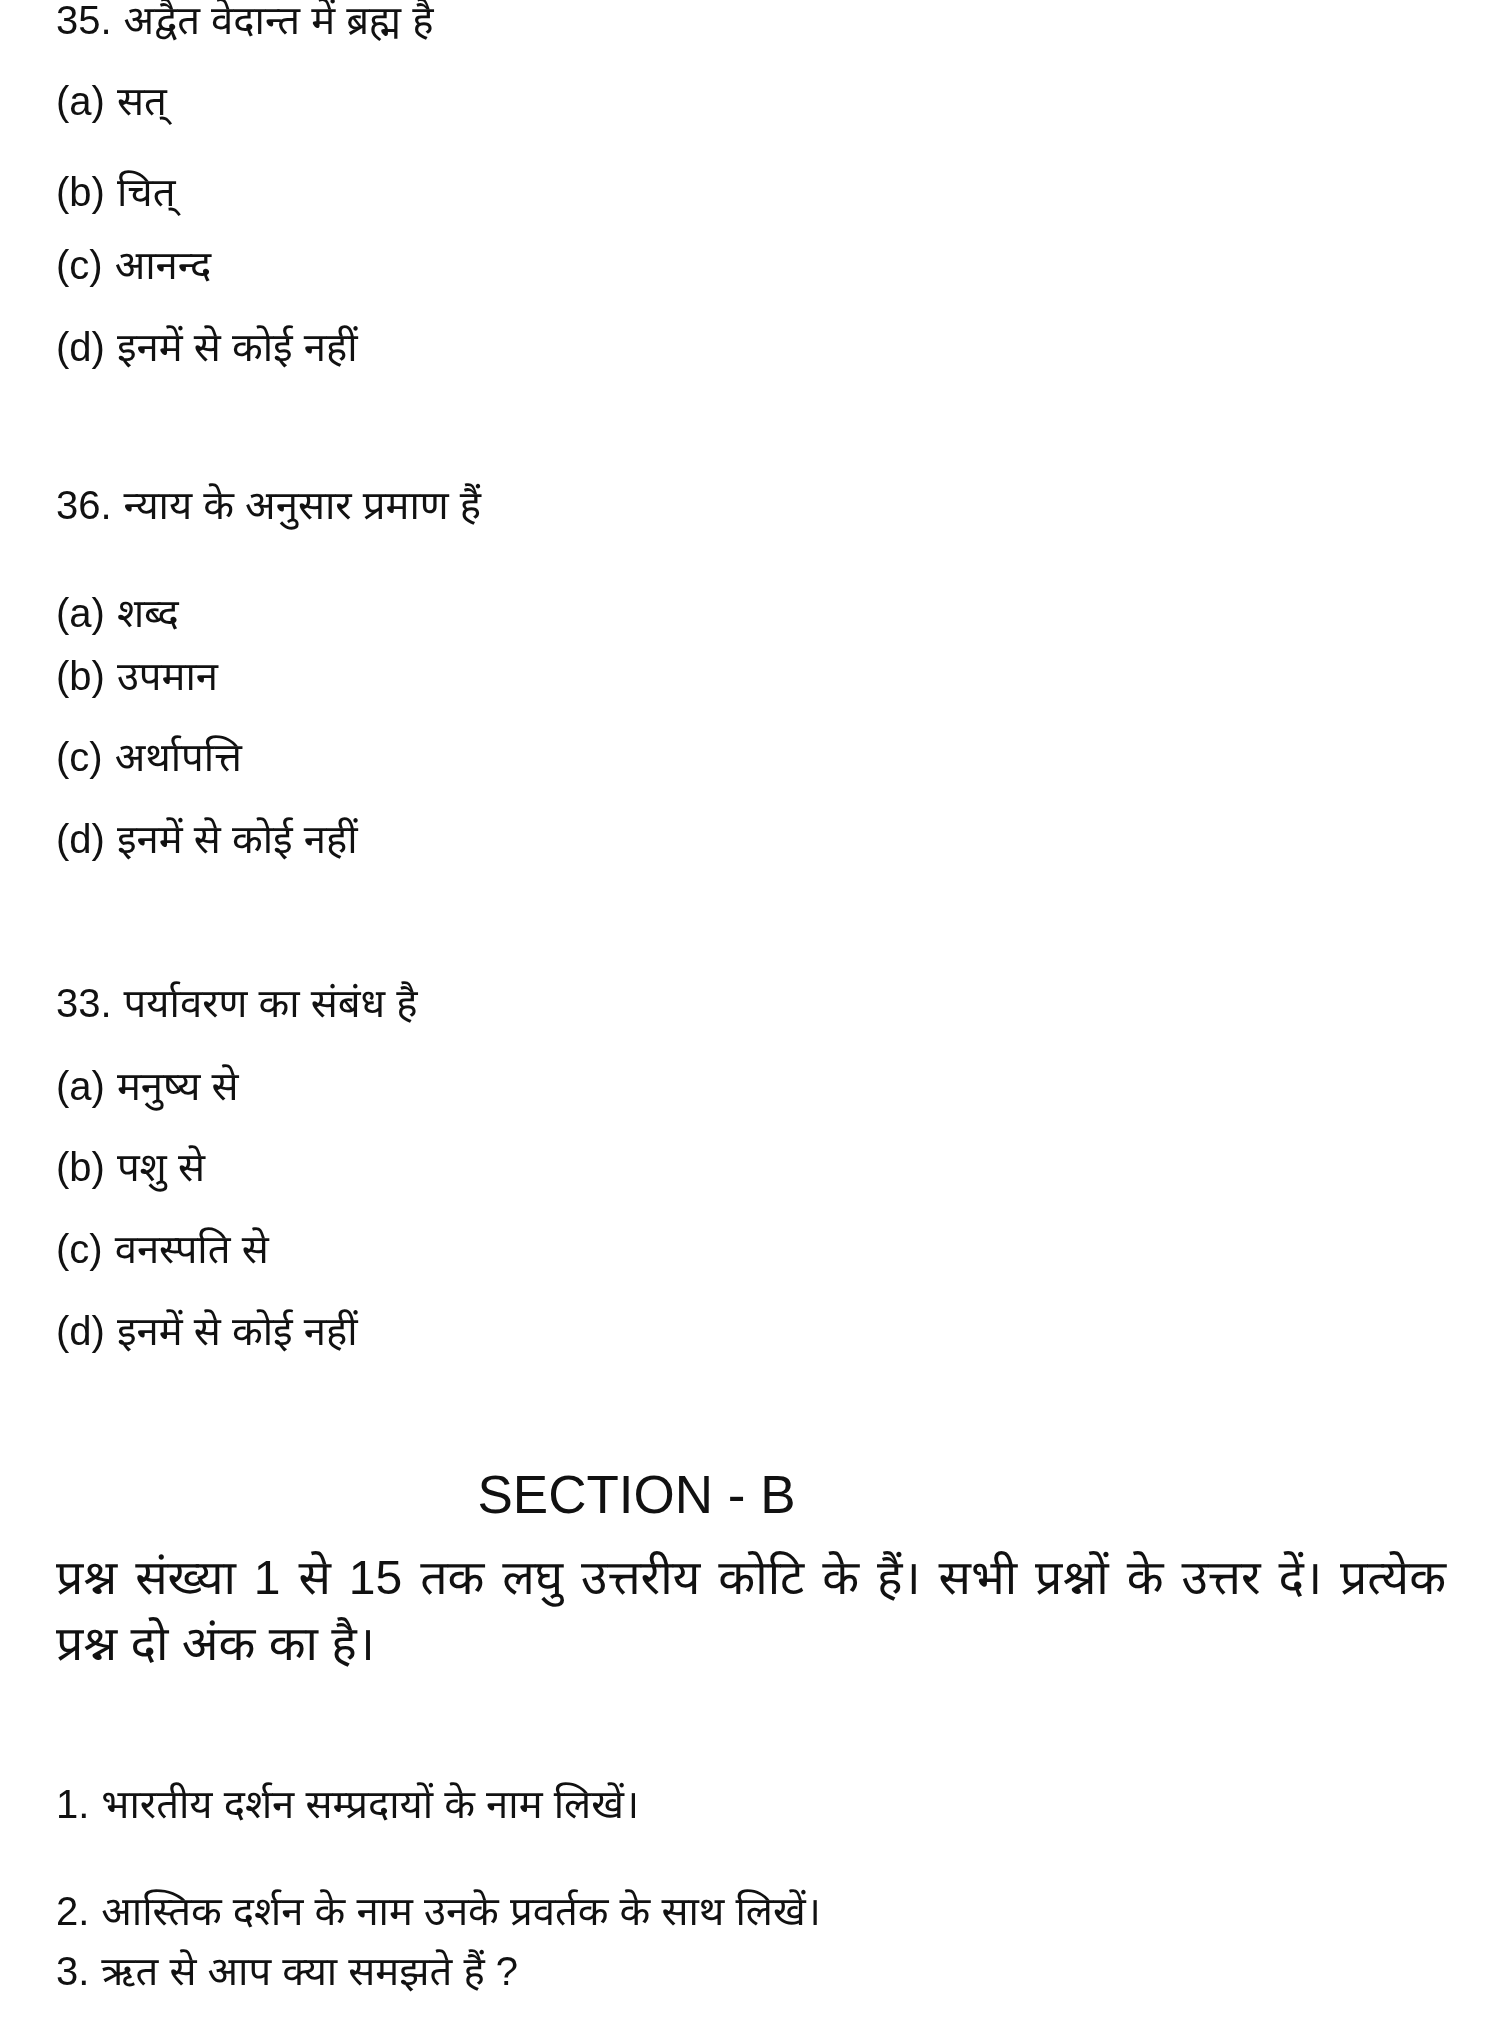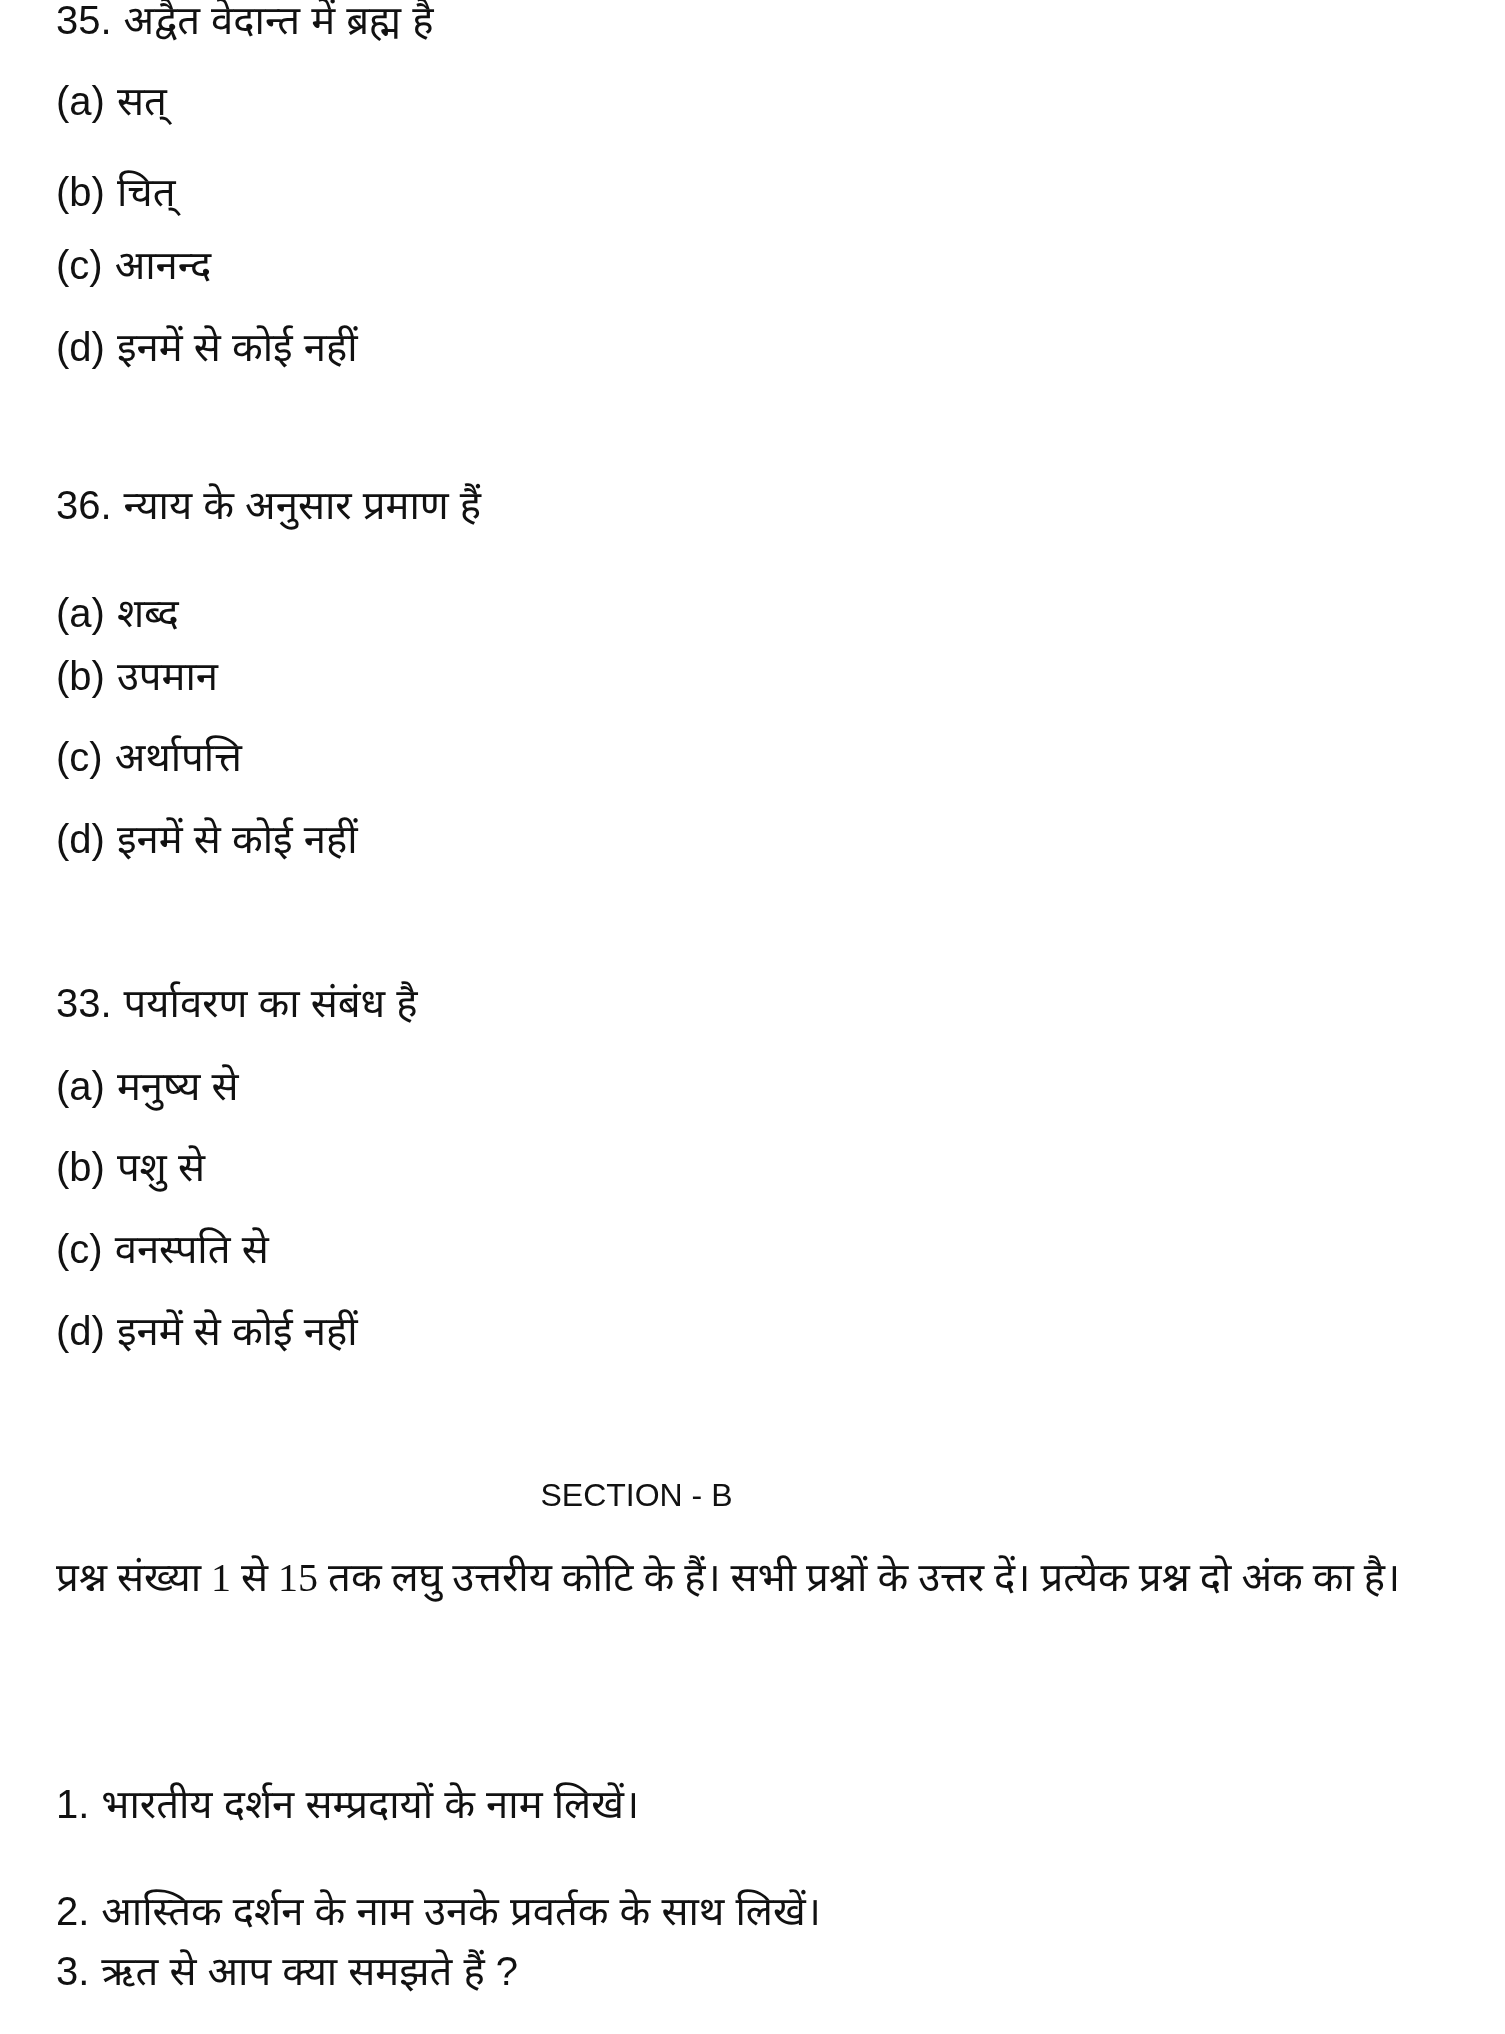--- a/index.html
+++ b/index.html
@@ -1,20 +1,20 @@
 <!DOCTYPE html>
 <html><head>
 <meta charset="utf-8">
 <style>
   html, body { margin: 0; padding: 0; background: #ffffff; }
   body { width: 1505px; height: 2034px; position: relative; overflow: hidden;
          font-family: "Liberation Sans", "DejaVu Sans", sans-serif; color: #111; }
   .line { position: absolute; left: 56px; font-size: 40px; line-height: 50px; white-space: nowrap; }
-  .section { position: absolute; left: 0; width: 1273px; text-align: center; font-size: 32px; line-height: 50px; }
-  .para { position: absolute; left: 56px; width: 1390px; font-size: 40px; line-height: 66px; text-align: justify; font-family: Liberation Serif, serif; }
+  .section { position: absolute; left: 0; width: 1273px; text-align: center; font-size: 53px; line-height: 50px; }
+  .para { position: absolute; left: 56px; width: 1390px; font-size: 48px; line-height: 66px; text-align: justify; }
   .num { margin-right: 12px; }
 </style>
 </head>
 <body>
 
 <div class="line" style="top:-5px">
   <span class="num">35.</span><span>अद्वैत वेदान्त में ब्रह्म है</span>
 </div>
 <div class="line" style="top:76px">
   <span class="num">(a)</span><span>सत्</span>

